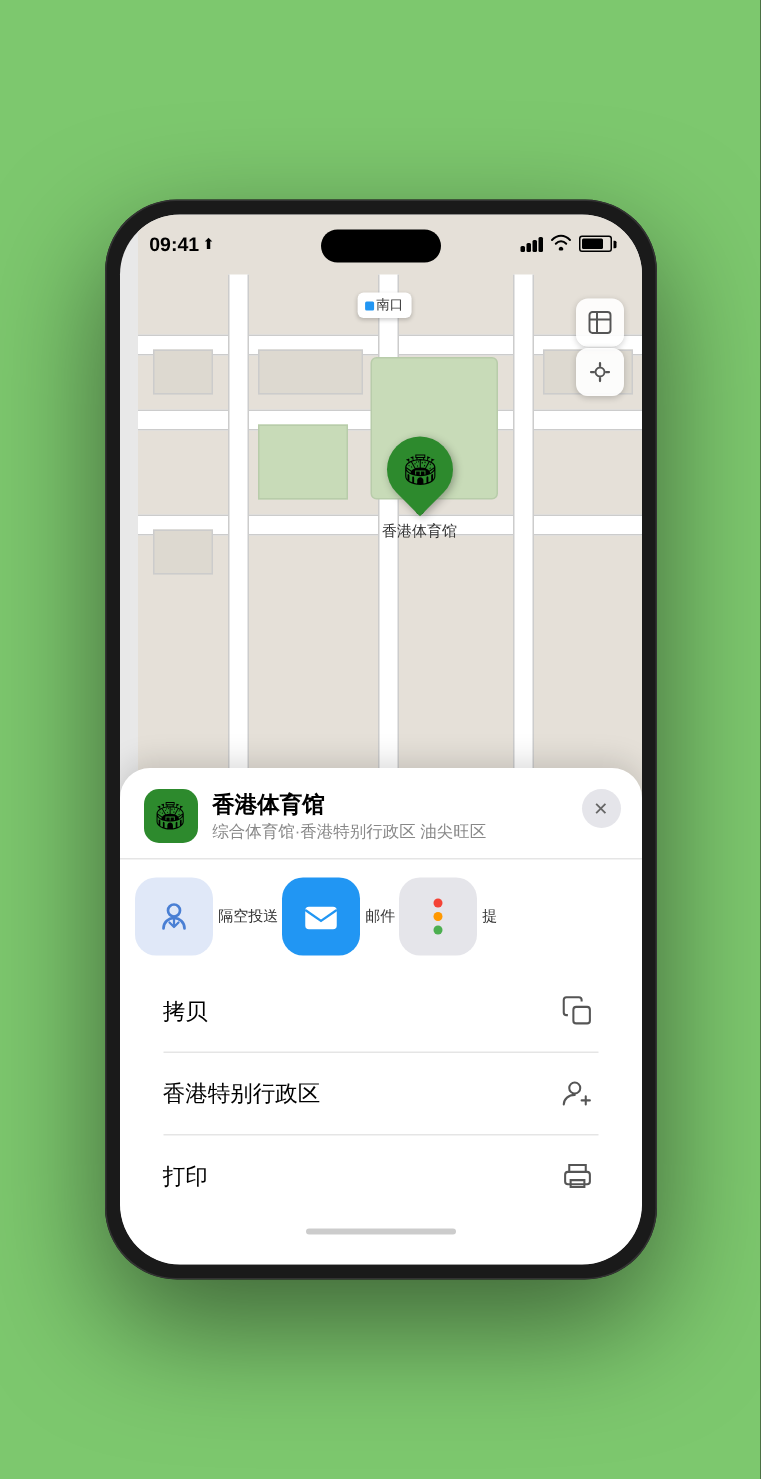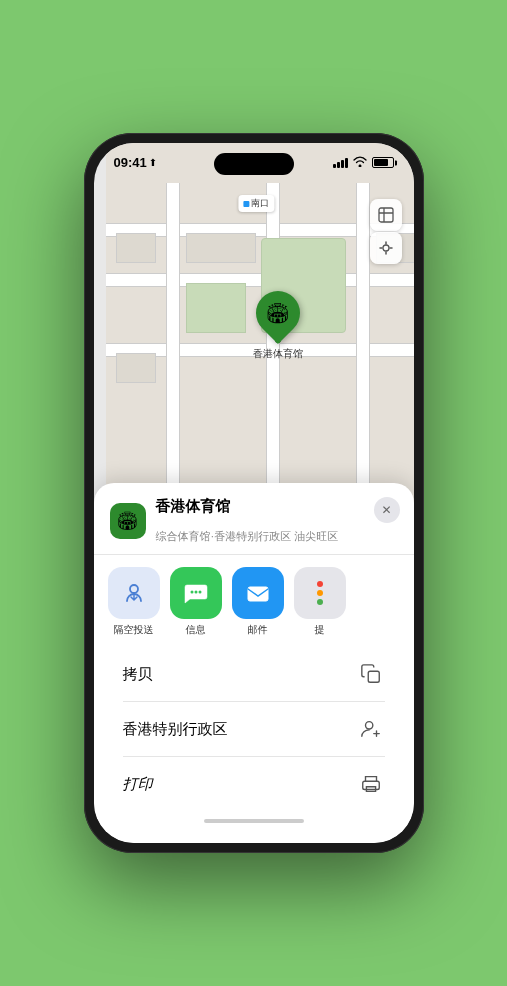--- a/index.html
+++ b/index.html
@@ -5,21 +5,21 @@
     * { margin: 0; padding: 0; box-sizing: border-box; }
     body {
       background: #7dc86e;
       display: flex;
       justify-content: center;
       align-items: center;
       min-height: 100vh;
       font-family: -apple-system, 'PingFang SC', 'Helvetica Neue', sans-serif;
     }
     .phone-frame {
-      width: 340px;
+      width: 368px;
       height: 720px;
       background: #1a1a1a;
       border-radius: 48px;
       padding: 10px;
       position: relative;
       box-shadow: 0 30px 80px rgba(0,0,0,0.5), inset 0 0 0 1px #333;
     }
     .phone-screen {
       width: 100%;
       height: 100%;
@@ -250,21 +250,21 @@
       flex-shrink: 0;
     }
     .location-text .location-name {
       font-size: 15px;
       font-weight: 600;
       color: #000;
     }
     .location-text .location-sub {
       font-size: 11px;
       color: #888;
-      margin-top: 13px;
+      margin-top: 1px;
     }
     .close-btn {
       position: absolute;
       right: 14px;
       top: 14px;
       width: 26px;
       height: 26px;
       background: #e5e5ea;
       border-radius: 50%;
       display: flex;
@@ -277,21 +277,20 @@
     
     .share-row {
       display: flex;
       padding: 12px 10px 10px;
       gap: 2px;
       overflow-x: auto;
       scrollbar-width: none;
     }
     .share-item {
       display: flex;
-      flex-direction: column;
       align-items: center;
       gap: 4px;
       min-width: 60px;
       cursor: pointer;
     }
     .share-icon-wrap {
       width: 52px;
       height: 52px;
       border-radius: 14px;
       display: flex;
@@ -333,21 +332,20 @@
     .action-item {
       display: flex;
       align-items: center;
       justify-content: space-between;
       padding: 13px 0;
       border-bottom: 0.5px solid #e5e5e5;
       cursor: pointer;
     }
     .action-item:last-child {
       border-bottom: none;
-      font-style: italic;
     }
     .action-label {
       font-size: 15px;
       color: #000;
     }
     .action-icon {
       width: 28px;
       height: 28px;
       display: flex;
       align-items: center;
@@ -470,31 +468,20 @@
           <div class="share-icon-wrap airdrop">
             <svg width="28" height="28" viewBox="0 0 28 28" fill="none">
               <circle cx="14" cy="10" r="4" stroke="#4a7fd4" stroke-width="1.8"></circle>
               <path d="M7 22c0-3.87 3.13-7 7-7s7 3.13 7 7" stroke="#4a7fd4" stroke-width="1.8" stroke-linecap="round"></path>
               <path d="M14 14v6M11 18l3 3 3-3" stroke="#4a7fd4" stroke-width="1.5" stroke-linecap="round" stroke-linejoin="round"></path>
             </svg>
           </div>
           <span class="share-label">隔空投送</span>
         </div>
 
-        <div class="share-item">
-          <div class="share-icon-wrap messages">
-            <svg width="28" height="28" viewBox="0 0 28 28" fill="none">
-              <path d="M5 6h18a2 2 0 012 2v10a2 2 0 01-2 2H8l-5 4V8a2 2 0 012-2z" fill="white" stroke="white" stroke-width="0.5"></path>
-              <circle cx="10" cy="13" r="1.5" fill="#34c759"></circle>
-              <circle cx="14" cy="13" r="1.5" fill="#34c759"></circle>
-              <circle cx="18" cy="13" r="1.5" fill="#34c759"></circle>
-            </svg>
-          </div>
-          <span class="share-label">信息</span>
-        </div>
 
         <div class="share-item">
           <div class="share-icon-wrap mail">
             <svg width="28" height="28" viewBox="0 0 28 28" fill="none">
               <rect x="4" y="8" width="20" height="14" rx="2" fill="white" stroke="white"></rect>
               <path d="M4 10l10 7 10-7" stroke="#2196F3" stroke-width="1.5" stroke-linecap="round"></path>
             </svg>
           </div>
           <span class="share-label">邮件</span>
         </div>

